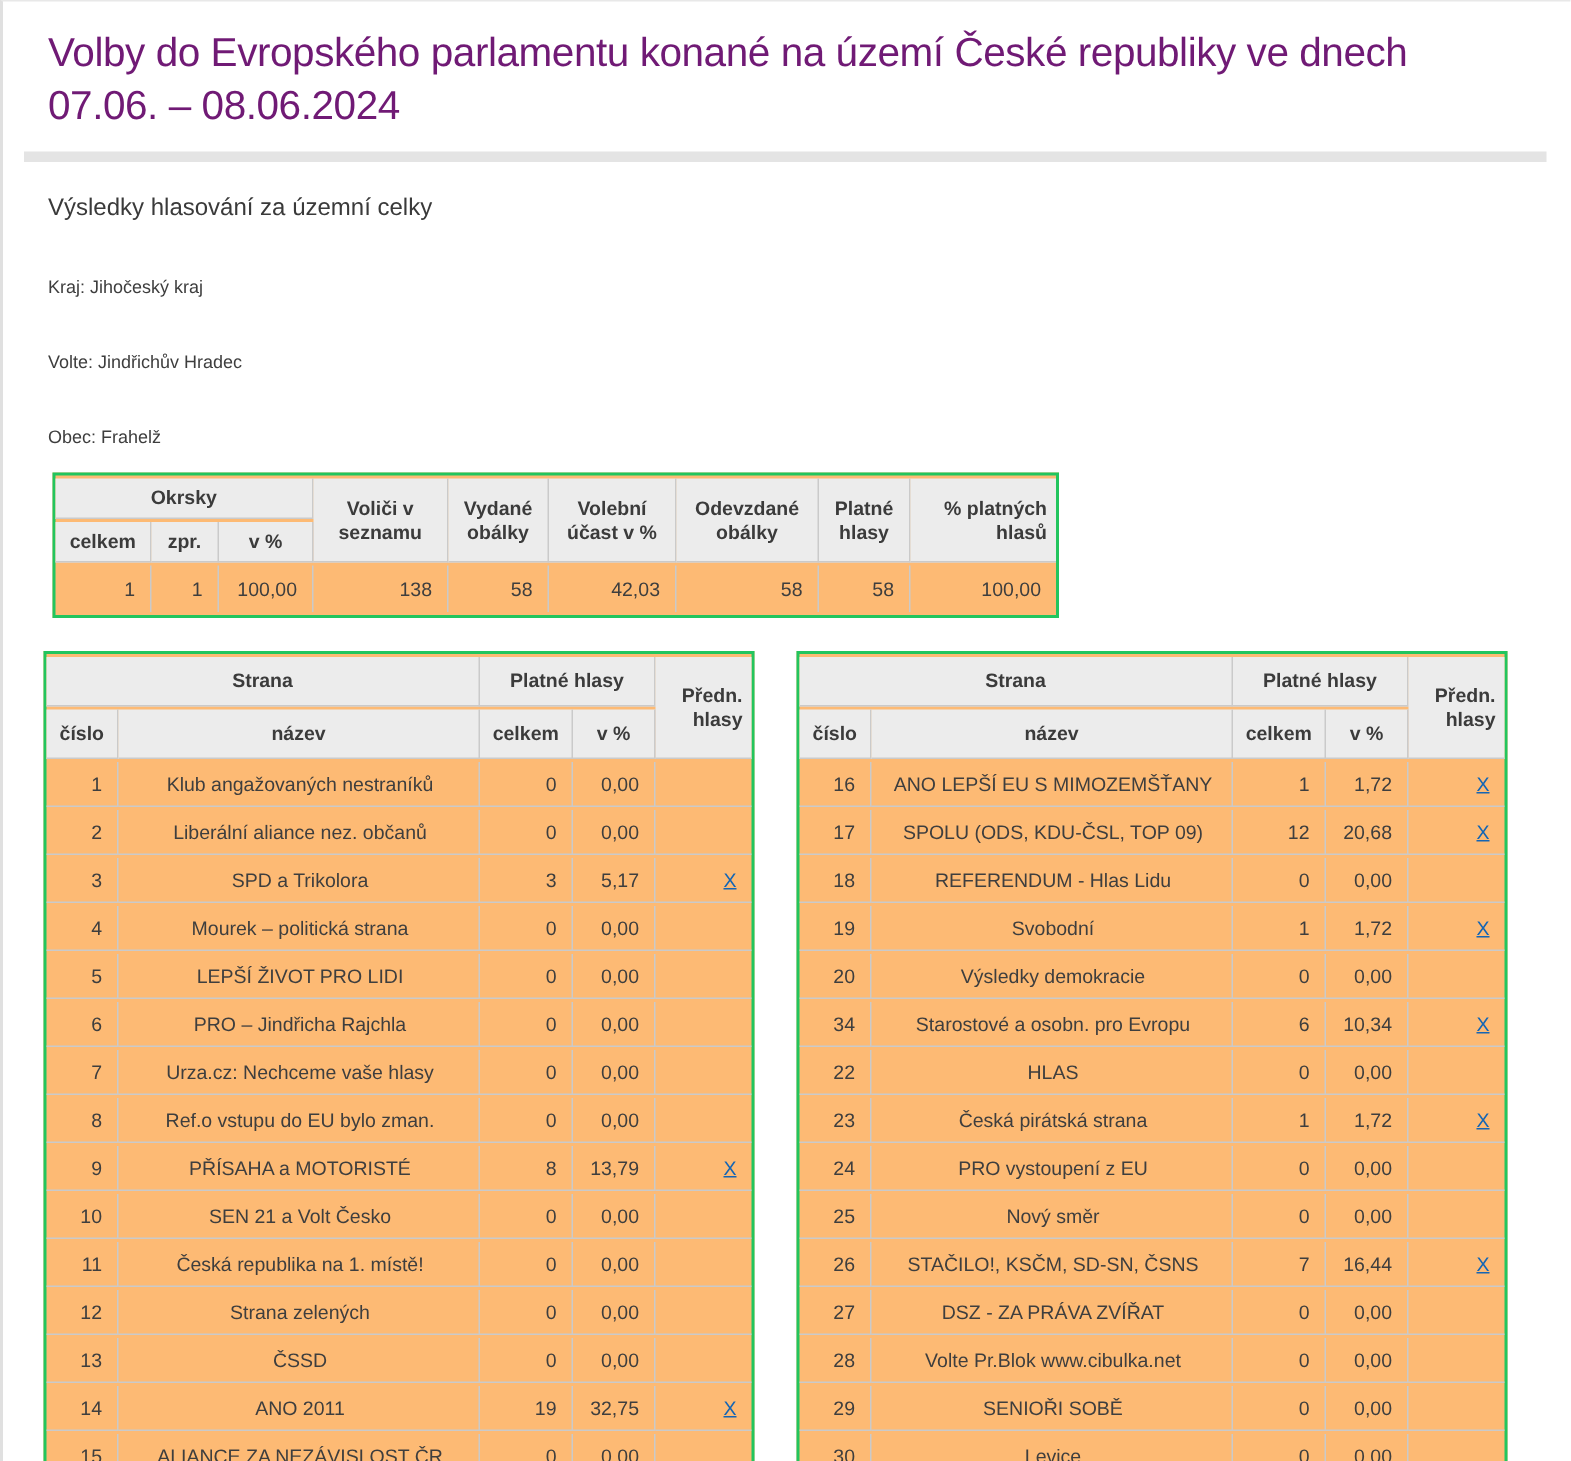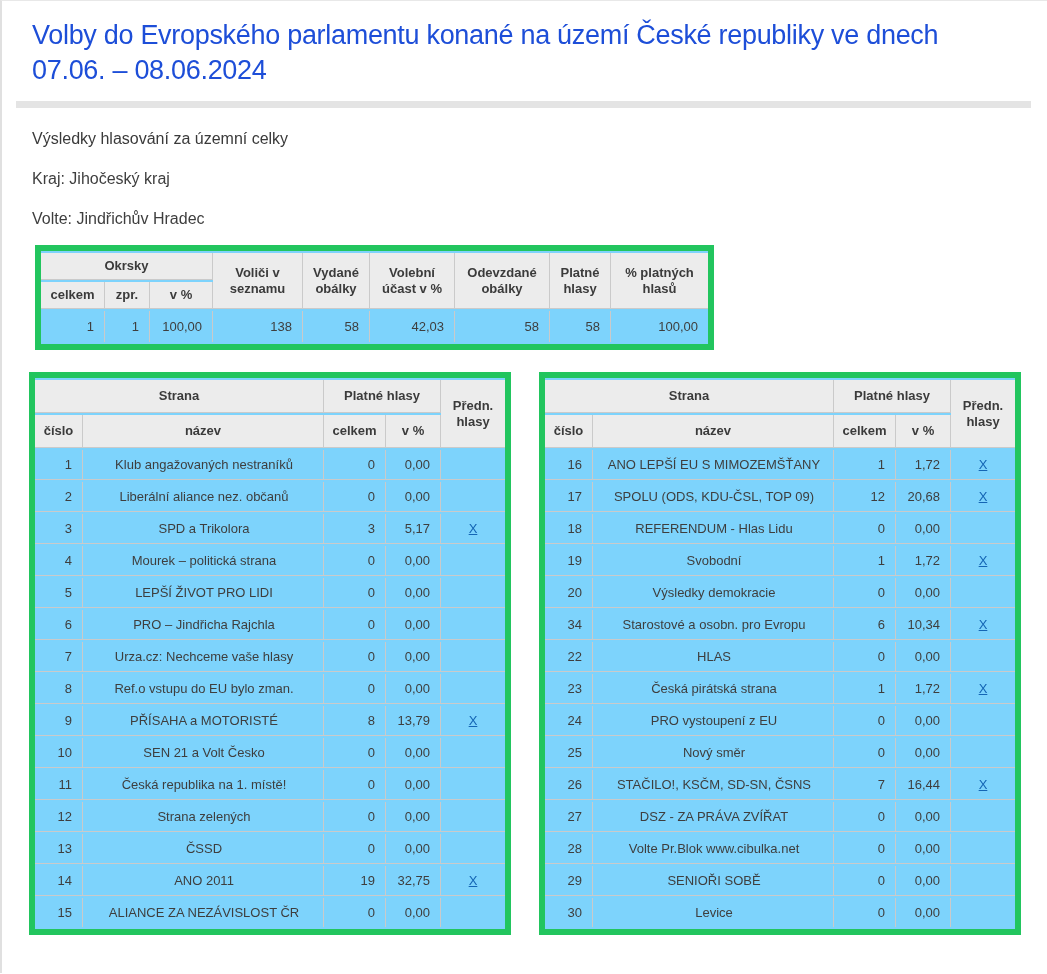--- a/index.html
+++ b/index.html
@@ -9,51 +9,51 @@
     width: 1047px;
     min-height: 973px;
     font-family: "Liberation Sans", "DejaVu Sans", sans-serif;
     color: #3e3e3e;
     border-left: 2px solid #e0e0e0;
     border-top: 1px solid #e8e8e8;
   }
   .page { padding-bottom: 20px; }
 
   h1.page-title {
-    color: #1d4ed8;
+    color: #701a75;
     font-size: 27px;
     font-weight: normal;
     letter-spacing: -0.3px;
     line-height: 35px;
     margin: 17px 30px 0 30px;
     max-width: 985px;
   }
   .divider {
     height: 7px;
     background: #e4e4e4;
     margin: 13px 16px 0 14px;
   }
   h2.section-heading {
     font-size: 16px;
     font-weight: normal;
     color: #3a3a3a;
     margin: 22px 30px 0 30px;
   }
   .region-line {
-    font-size: 16px;
-    margin: 22px 30px 0 30px;
+    font-size: 12px;
+    margin: 36px 30px 0 30px;
     color: #3e3e3e;
   }
 
   
   table.vtable {
     border-collapse: separate;
     border-spacing: 0 2px;
-    border: 6px solid #22c55e;
-    background: #7dd3fc;
+    border: 2px solid #22c55e;
+    background: #fdba74;
     table-layout: fixed;
   }
   .vtable th, .vtable td {
     border-right: 1px solid #cacaca;
     border-bottom: 1px solid #cacaca;
     font-size: 13px;
     overflow: hidden;
   }
   .vtable th {
     background: #ececec;
@@ -62,21 +62,21 @@
     text-align: center;
     vertical-align: middle;
     padding: 5px 6px;
     line-height: 16px;
   }
   .vtable td {
     padding: 7px 10px;
     line-height: 15px;
     white-space: nowrap;
   }
-  .vtable .col-last { border-right: none; }
+  .vtable .col-last { border-right: none; text-align: right; }
   .vtable tbody tr:last-child td { border-bottom: none; }
   td.num { text-align: right; }
   td.name { text-align: center; padding-left: 12px; }
   td.pref { text-align: center; }
   a.pref-link { color: #1465b4; text-decoration: underline; }
 
   table.summary { margin: 17px 0 0 33px; width: 670px; }
   table.summary td { padding: 8px 10px; }
 
   .tables-row {
@@ -93,20 +93,21 @@
 <div class="page">
 
   <h1 class="page-title">Volby do Evropského parlamentu konané na území České republiky ve dnech 07.06. – 08.06.2024</h1>
 
   <div class="divider"></div>
 
   <h2 class="section-heading">Výsledky hlasování za územní celky</h2>
 
   <p class="region-line"><span>Kraj:</span> <span>Jihočeský kraj</span></p>
   <p class="region-line"><span>Volte:</span> <span>Jindřichův Hradec</span></p>
+  <p class="region-line"><span>Obec:</span> <span>Frahelž</span></p>
 
   <table class="vtable summary">
     <colgroup>
       <col style="width:64px">
         <col style="width:45px">
         <col style="width:63px">
       <col style="width:90px">
         <col style="width:67px">
         <col style="width:85px">
       <col style="width:95px">

